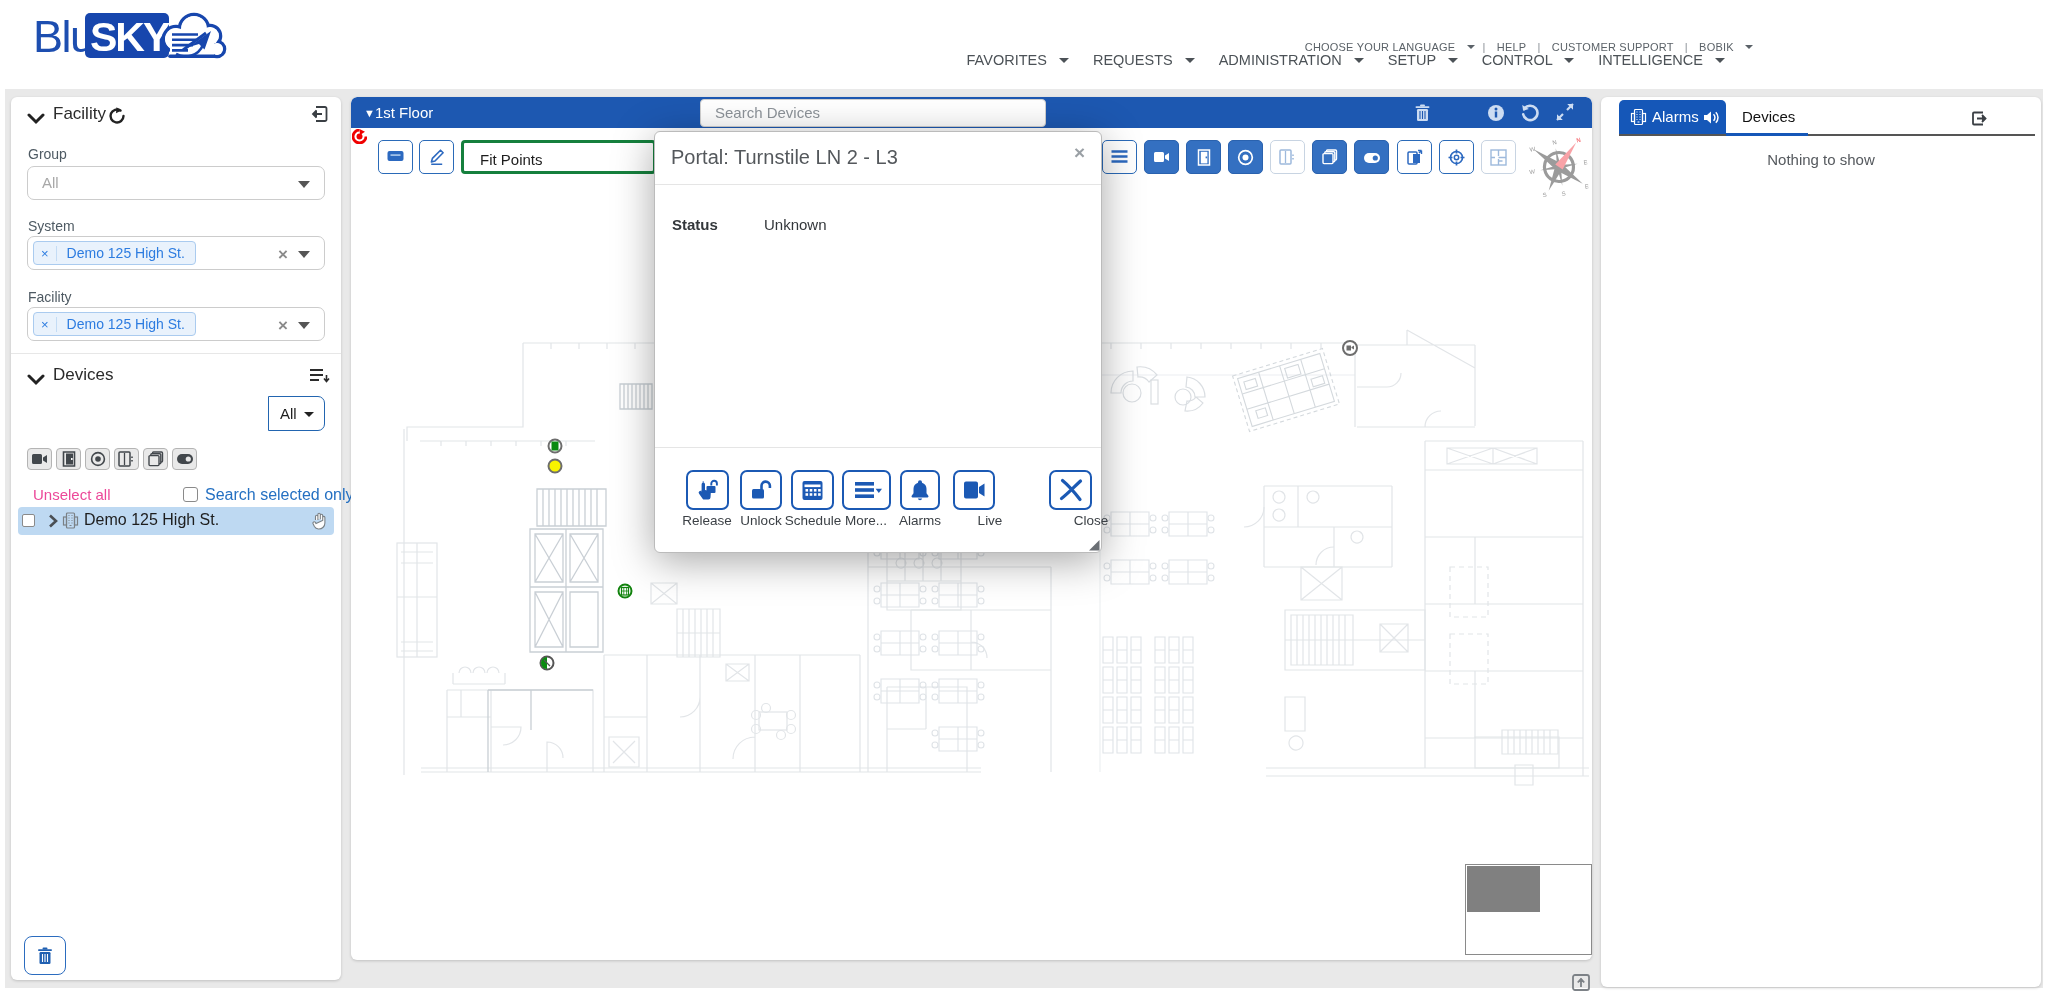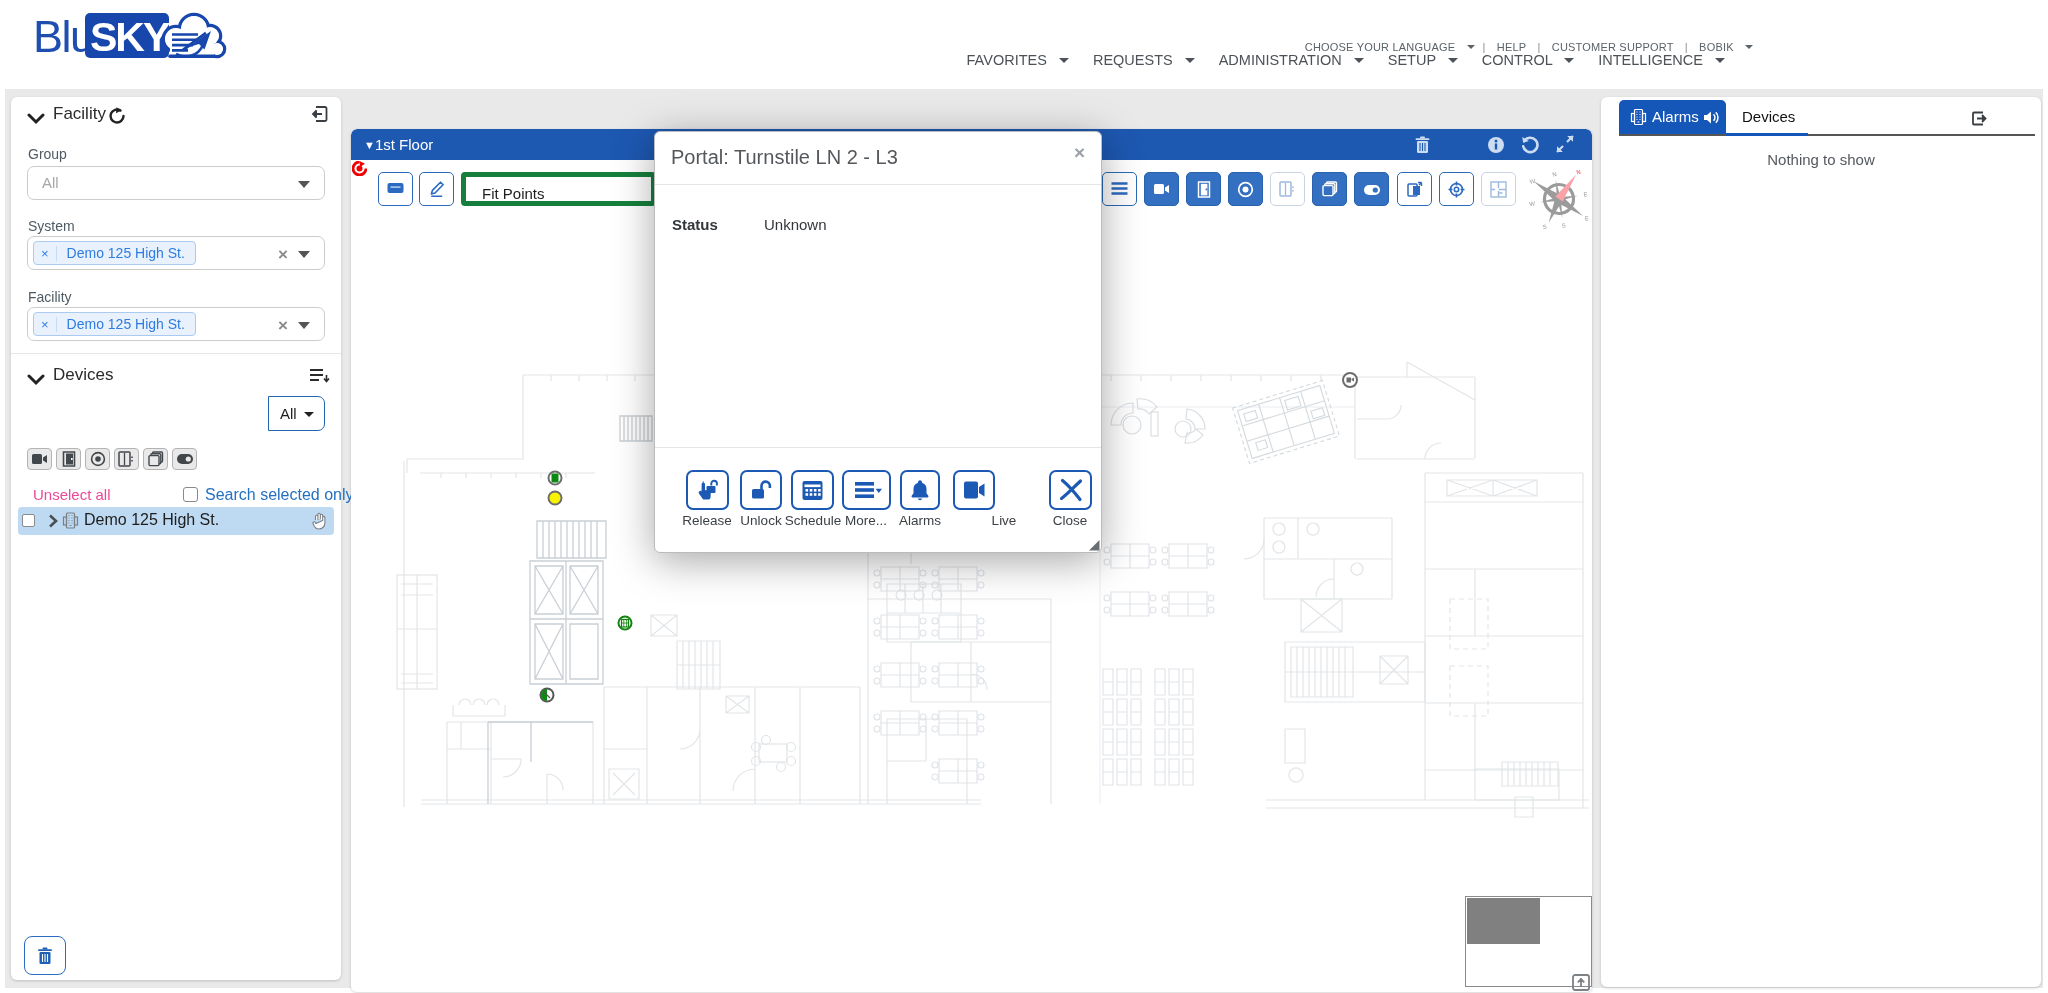--- a/index.html
+++ b/index.html
@@ -20,21 +20,21 @@
   
   #lp { left:6px; top:8px; width:330px; height:883px; }
   .lbl { font-size:14px; color:#4e5a63; }
   .sel { position:absolute; left:16px; width:298px; height:34px; border:1px solid #ccc; border-radius:7px; background:#fff; }
   .selcaret { position:absolute; right:14px; top:14px; width:0; height:0; border-left:6px solid transparent; border-right:6px solid transparent; border-top:7px solid #555; }
   .tag { position:absolute; left:5px; top:4px; height:24px; background:#e9f2fc; border:1px solid #aacbef; border-radius:4px; font-size:14px; color:#2d7ce0; display:flex; align-items:center; }
   .tag .x { padding:0 7px; border-right:1px solid #c4dcf5; font-size:13px; }
   .tag .t { padding:0 10px; }
   .gx { position:absolute; right:36px; top:8px; color:#8a8a8a; font-size:17px; font-weight:bold; }
   
-  #mp { left:346px; top:8px; width:1241px; height:863px; overflow:hidden;margin-top:32px; }
+  #mp { left:346px; top:8px; width:1241px; height:863px; overflow:hidden; }
   #mpbar { position:absolute; left:0; top:0; width:100%; height:31px; background:#1d58b1; border-radius:6px 6px 0 0; color:#fff; }
   #sdev { position:absolute; left:349px; top:2px; width:346px; height:28px; background:#fff; border:1px solid #d0d0d0; border-radius:4px; color:#8d9399; font-size:15px; line-height:26px; padding-left:14px; }
   .tbtn { position:absolute; width:35px; height:34px; border-radius:5px; top:43px; }
   .tbtn.on { background:#3470c1; border:1px solid #2a62ae; }
   .tbtn.off { background:#fff; border:1px solid #2a6ab8; }
   .tbtn.dis { background:#fff; border:1px solid #c8d4e2; }
   
   #rp { left:1596px; top:8px; width:440px; height:890px; }
   
   #modal { position:absolute; left:654px; top:131px; width:448px; height:422px; background:#fff; border:1px solid #bbb; border-radius:6px; box-shadow:0 8px 40px rgba(0,0,0,.35); }
@@ -260,21 +260,21 @@
             <rect x="3.5" y="5.2" width="10" height="1.8" fill="#9fc0e8"></rect>
           </svg>
         </div>
       <div class="tbtn off" style="left:68px;">
           <svg style="margin:7px auto" width="16" height="18" viewBox="0 0 16 18">
             <path d="M11.5 2.2 l2.6 2.6 L6 13 l-3.6 1 L3.4 10.4 z" fill="none" stroke="#2c69c0" stroke-width="1.6" stroke-linejoin="round"></path>
             <path d="M2.2 16.2 h11" stroke="#2c69c0" stroke-width="1.6"></path>
           </svg>
         </div>
 
-      <div class="abs" style="left:110px; top:43px; width:195px; height:34px; background:#fff; border:5px solid #15803d; border-radius:4px;">
+      <div class="abs" style="left:110px; top:43px; width:195px; height:34px; background:#fff; border:3px solid #15803d; border-radius:4px;">
         <div class="abs" style="left:16px; top:8px; font-size:15px; color:#1d1d1d;">Fit Points</div>
       </div>
 
       <div class="tbtn off" style="left:751px;">
           <svg style="margin:9px auto" width="17" height="13" viewBox="0 0 17 13">
             <path d="M0.5 1.5 h16 M0.5 6.5 h16 M0.5 11.5 h16" stroke="#2c69c0" stroke-width="2.6"></path>
           </svg>
         </div>
       <div class="tbtn on" style="left:793px;">
           <svg style="margin:10px auto" width="17" height="12" viewBox="0 0 17 12">
@@ -620,21 +620,21 @@
           <path d="M13 3.2 a2 2 0 0 1 2 2 v.5 a6.5 6.5 0 0 1 4.5 6.1 v4.4 l1.8 2.6 a1 1 0 0 1 -.8 1.6 H5.5 a1 1 0 0 1 -.8 -1.6 l1.8 -2.6 v-4.4 a6.5 6.5 0 0 1 4.5 -6.1 v-.5 a2 2 0 0 1 2 -2 z" fill="#1b59b4"></path>
           <path d="M10.8 21.5 a2.3 2.3 0 0 0 4.4 0 z" fill="#1b59b4"></path>
         </svg>
       </div>
     <div class="mlab" style="left:265px;">Alarms</div>
     <div class="mbtn" style="left:298px; width:42px;">
         <svg style="margin:7px auto; display:block;" width="26" height="22" viewBox="0 0 26 22">
           <path d="M3 4.5 a2 2 0 0 1 2 -2 h10 a2 2 0 0 1 2 2 v13 a2 2 0 0 1 -2 2 H5 a2 2 0 0 1 -2 -2 z M18 8 l5.5 -3.5 v13 L18 14 z" fill="#1b59b4"></path>
         </svg>
       </div>
-    <div class="mlab" style="left:333px;padding-left:32px;">Live</div>
+    <div class="mlab" style="left:319px;padding-left:32px;">Live</div>
     <div class="mbtn" style="left:394px; width:43px;">
         <svg style="margin:4px auto; display:block;" width="28" height="28" viewBox="0 0 28 28">
           <path d="M5.5 4.5 C11 9 18 17 23 23.5 M23.5 5 C16 12 10.5 18 4.5 22.5" stroke="#1b59b4" stroke-width="3.2" fill="none" stroke-linecap="round"></path>
         </svg>
       </div>
-    <div class="mlab" style="left:415px;">Close</div>
+    <div class="mlab" style="left:436px;">Close</div>
   </div>
 </div>
 
 </body></html>

